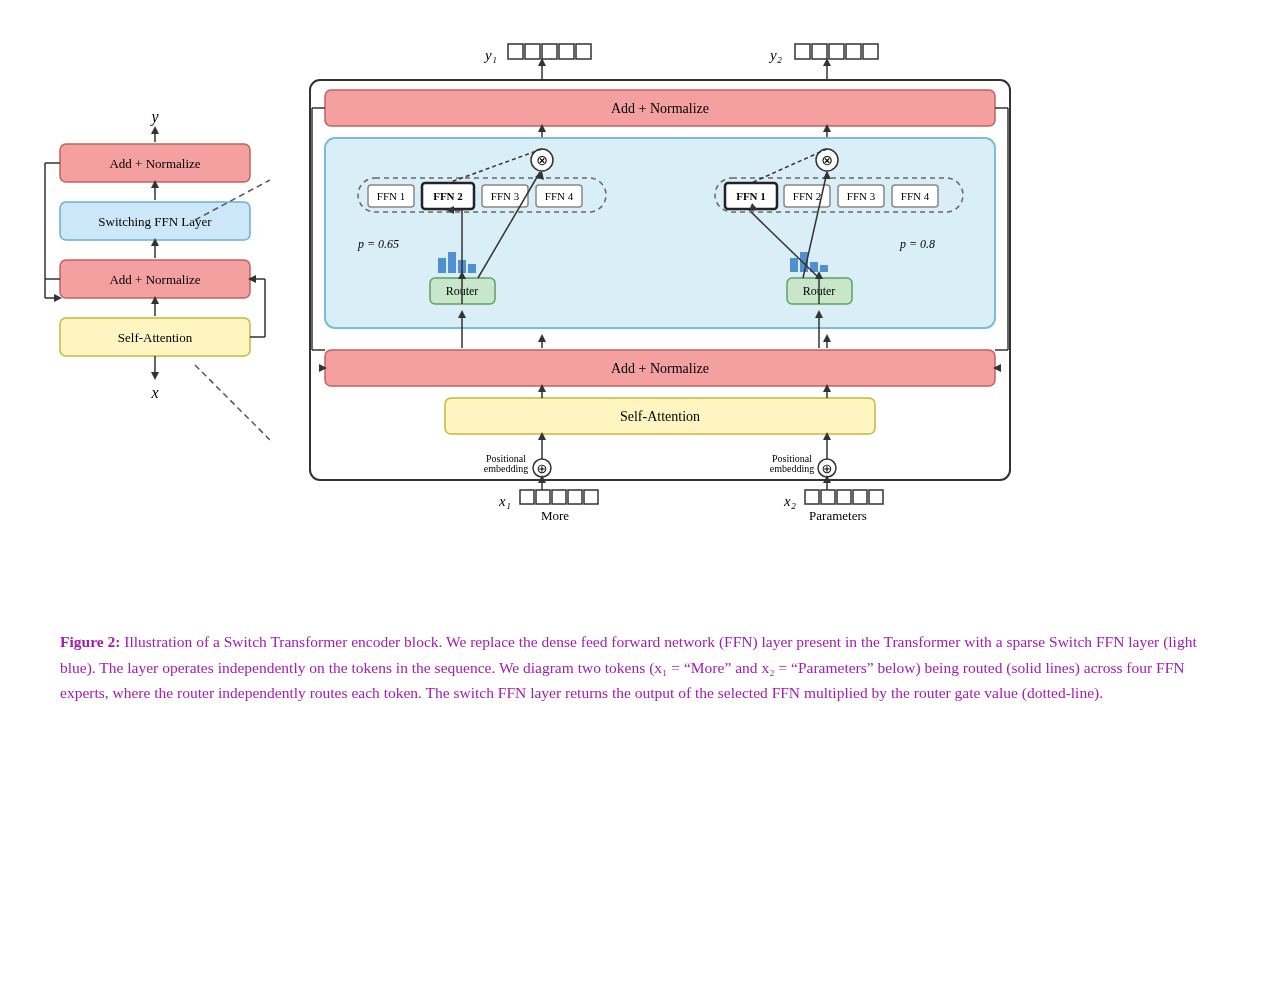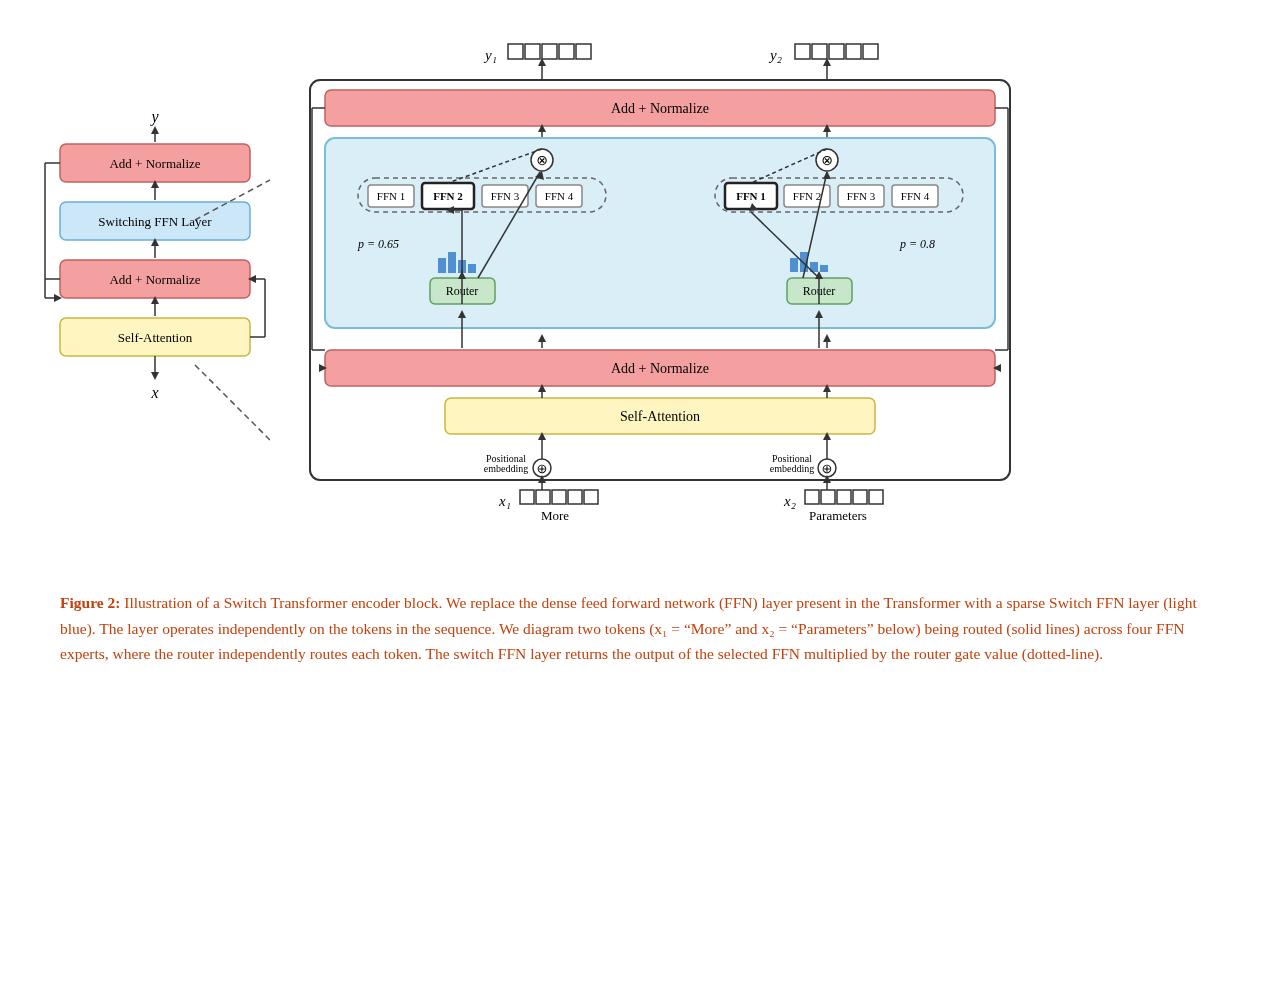--- a/index.html
+++ b/index.html
@@ -31,23 +31,24 @@
     .right-diagram {
       flex: 1;
       position: relative;
       min-width: 700px;
     }
 
     
     .caption {
       font-size: 15.5px;
       line-height: 1.65;
-      color: #c2410c;
+      color: #a21caf;
       max-width: 1160px;
       padding-left: 20px;
+      margin-top: 39px;
     }
 
     .caption .fig-label {
       font-weight: bold;
     }
 
     .left-simple {
       display: flex;
       flex-direction: column;
       align-items: center;

